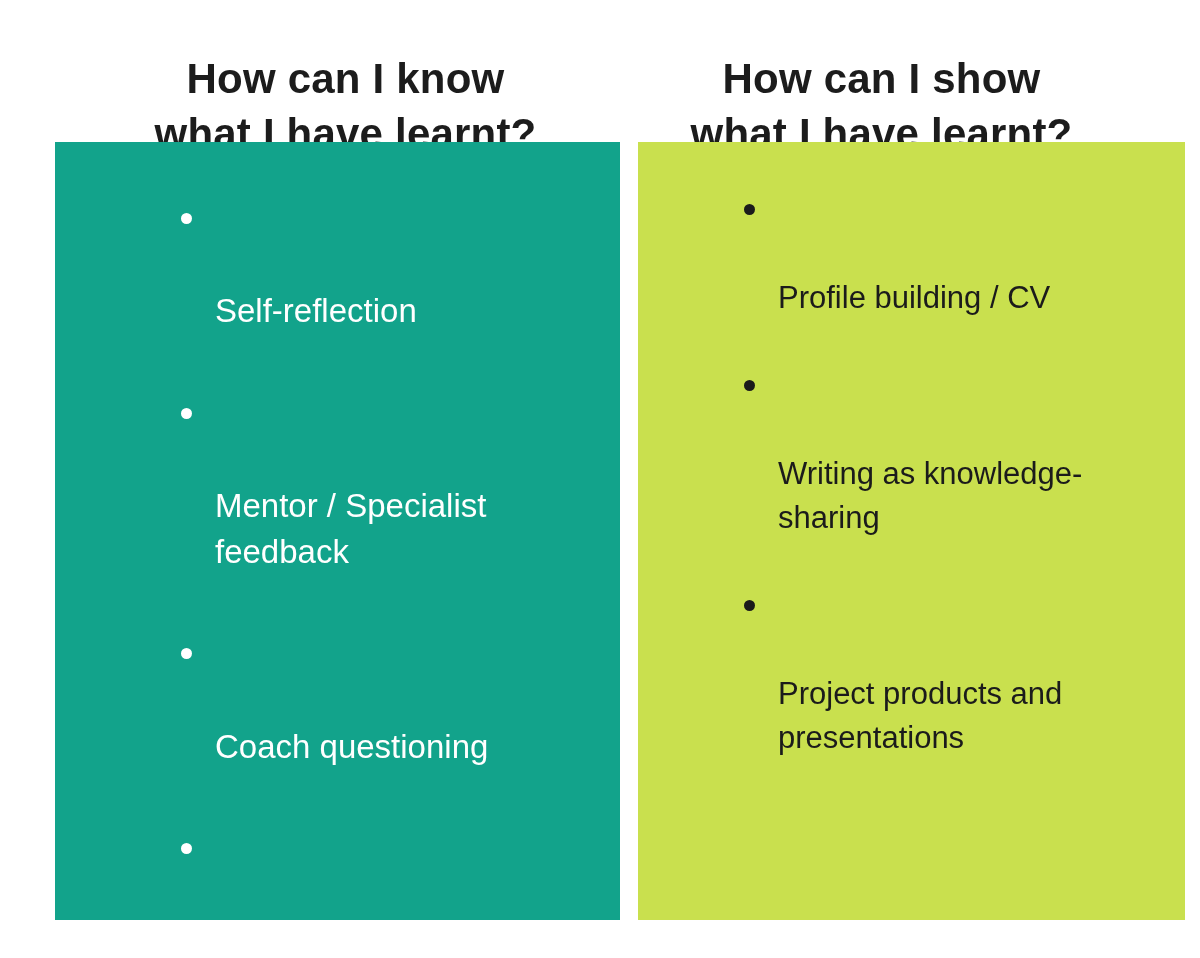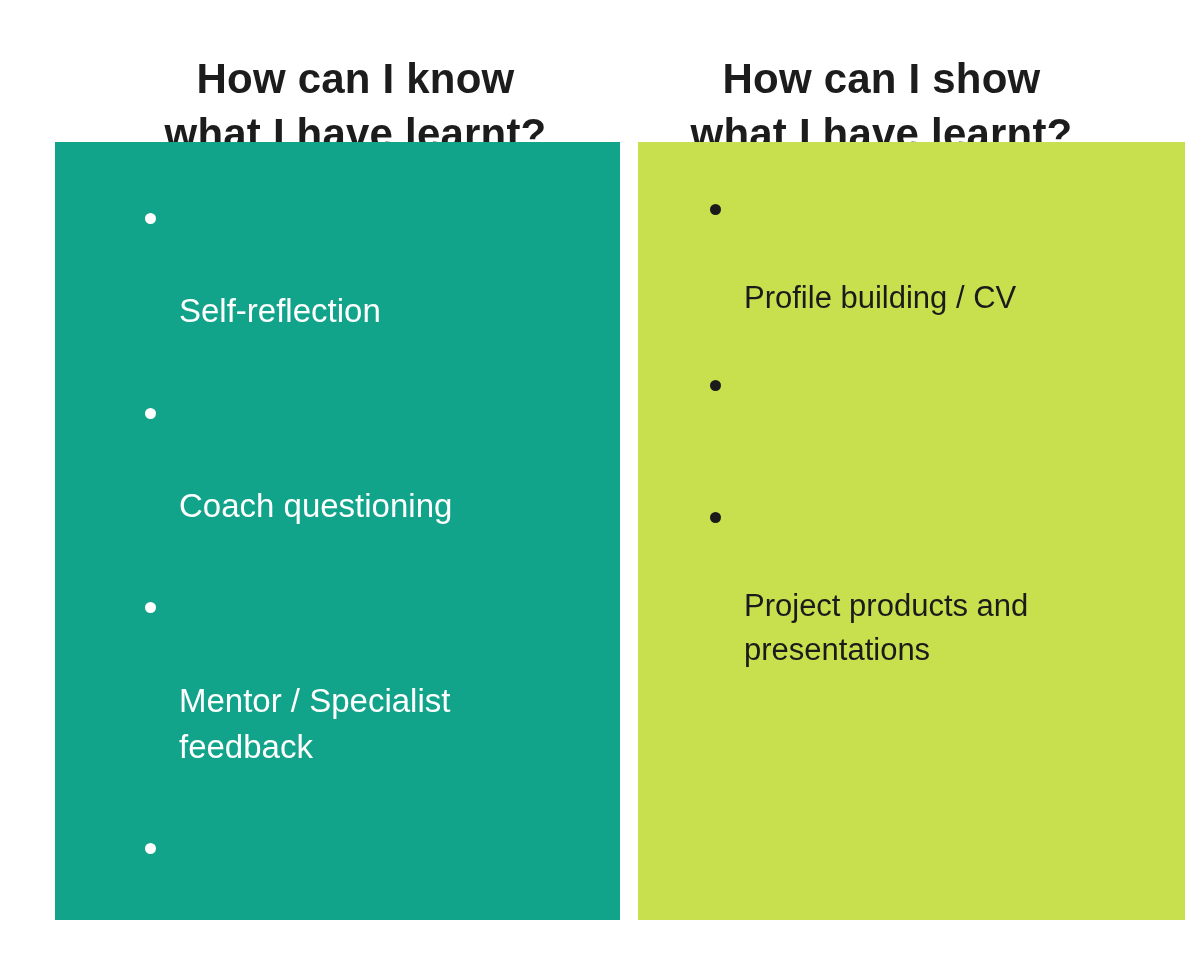--- a/index.html
+++ b/index.html
@@ -19,40 +19,42 @@
     position: absolute;
     top: 24px;
     text-align: center;
     font-weight: bold;
     font-size: 42px;
     line-height: 1.3;
     color: #1c1c1c;
     white-space: pre-line;
     letter-spacing: 0.2px;
   }
-  .title-left  { left: 73px;  width: 565px; }
+  .title-left  { left: 63px;  width: 565px; }
   .title-right { left: 608px; width: 547px; }
 
   .panel {
     position: absolute;
     top: 142px;
     height: 778px;
     box-sizing: border-box;
   }
   .panel-left {
     left: 55px;
     width: 565px;
     background: #12a38b;
     color: #ffffff;
+    padding-left: 36px;
   }
   .panel-right {
     left: 638px;
     width: 547px;
     background: #c9e04e;
     color: #1b1b1b;
+    padding-left: 34px;
   }
 
   ul.bullets {
     list-style: none;
     margin: 0;
     box-sizing: border-box;
   }
   .panel-left ul.bullets {
     padding: 54px 24px 0 88px;
     font-size: 33px;
@@ -94,43 +96,45 @@
 what I have learnt?</h1>
 
   <div class="panel panel-left">
     <ul class="bullets">
       <li>
         <span class="dot"></span>
         <span>Self-reflection</span>
       </li>
       <li>
         <span class="dot"></span>
-        <span>Coach questioning</span>
+        <span>Mentor / Specialist
+feedback</span>
       </li>
       <li>
         <span class="dot"></span>
-        <span>Mentor / Specialist
-feedback</span>
+        <span>Coach questioning</span>
       </li>
       <li>
         <span class="dot"></span>
         <span>Peer feedback</span>
       </li>
 
     </ul>
   </div>
 
   <div class="panel panel-right">
     <ul class="bullets">
       <li>
         <span class="dot"></span>
         <span>Profile building / CV</span>
       </li>
       <li>
         <span class="dot"></span>
+        <span>Writing as knowledge-
+sharing</span>
       </li>
       <li>
         <span class="dot"></span>
         <span>Project products and
 presentations</span>
       </li>
 
     </ul>
   </div>
 

